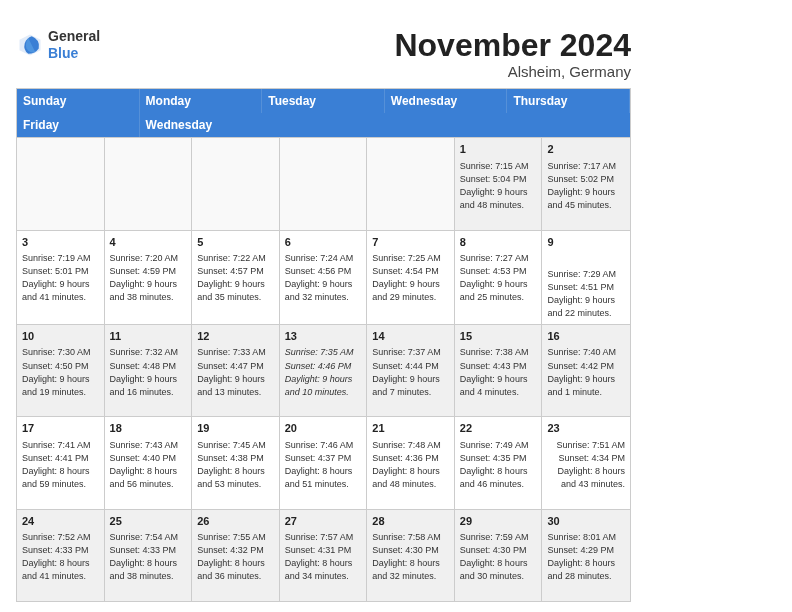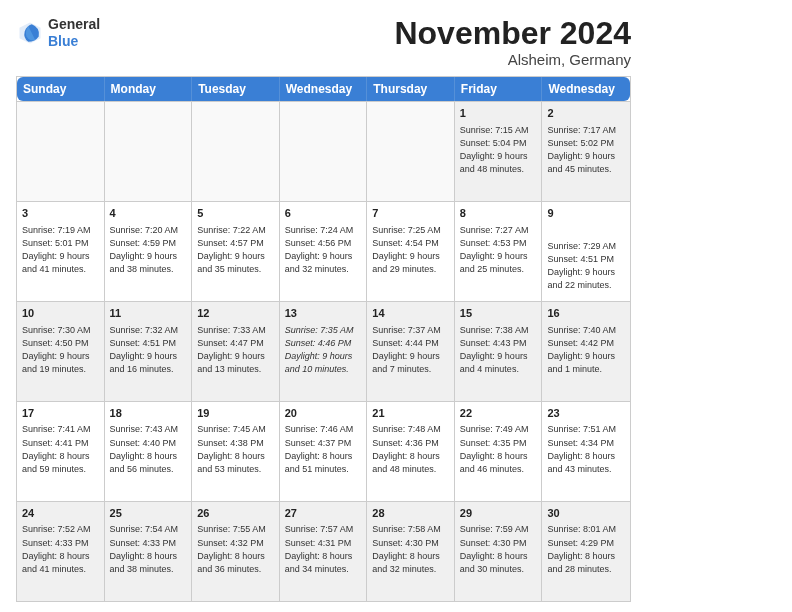--- a/index.html
+++ b/index.html
@@ -6,21 +6,21 @@
     body {
       font-family: Arial, sans-serif;
       background: #fff;
       width: 792px;
       height: 612px;
       overflow: hidden;
     }
     .page {
       width: 647px;
       height: 612px;
-      padding: 16px 16px 10px 16px;
+      padding: 28px 16px 10px 16px;
       display: flex;
       flex-direction: column;
     }
     .header {
       display: flex;
       justify-content: space-between;
       align-items: flex-start;
       margin-bottom: 8px;
     }
     .logo {
@@ -53,23 +53,22 @@
       color: #444;
     }
     .calendar {
       flex: 1;
       display: flex;
       flex-direction: column;
       border: 1px solid #ccc;
     }
     .cal-header {
       display: grid;
-      grid-template-columns: repeat(7, 1fr);
+      grid-template-columns: repeat(5, 1fr);
       background: #3a7fd5;
-      border-radius: 6px;
     }
     .cal-header-cell {
       color: #fff;
       font-size: 12px;
       font-weight: bold;
       padding: 5px 6px;
       border-right: 1px solid #5590d8;
       text-align: left;
     }
     .cal-header-cell:last-child { border-right: none; }
@@ -219,21 +218,21 @@
           <div class="cal-cell shaded">
             <span class="day-num">10</span>
             <div class="cell-detail" style="white-space: pre-line;">Sunrise: 7:30 AM
 Sunset: 4:50 PM
 Daylight: 9 hours
 and 19 minutes.</div>
           </div>
           <div class="cal-cell shaded">
             <span class="day-num">11</span>
             <div class="cell-detail" style="white-space: pre-line;">Sunrise: 7:32 AM
-Sunset: 4:51 PM
+Sunset: 4:48 PM
 Daylight: 9 hours
 and 16 minutes.</div>
           </div>
           <div class="cal-cell shaded">
             <span class="day-num">12</span>
             <div class="cell-detail" style="white-space: pre-line;">Sunrise: 7:33 AM
 Sunset: 4:47 PM
 Daylight: 9 hours
 and 13 minutes.</div>
           </div>
@@ -304,21 +303,21 @@
           </div>
           <div class="cal-cell ">
             <span class="day-num">22</span>
             <div class="cell-detail" style="white-space: pre-line;">Sunrise: 7:49 AM
 Sunset: 4:35 PM
 Daylight: 8 hours
 and 46 minutes.</div>
           </div>
           <div class="cal-cell ">
             <span class="day-num">23</span>
-            <div class="cell-detail" style="white-space: pre-line;">Sunrise: 7:51 AM
+            <div class="cell-detail" style="white-space: pre-line; text-align: right;">Sunrise: 7:51 AM
 Sunset: 4:34 PM
 Daylight: 8 hours
 and 43 minutes.</div>
           </div>
         </div>
         <div class="cal-row">
           <div class="cal-cell shaded">
             <span class="day-num">24</span>
             <div class="cell-detail" style="white-space: pre-line;">Sunrise: 7:52 AM
 Sunset: 4:33 PM

